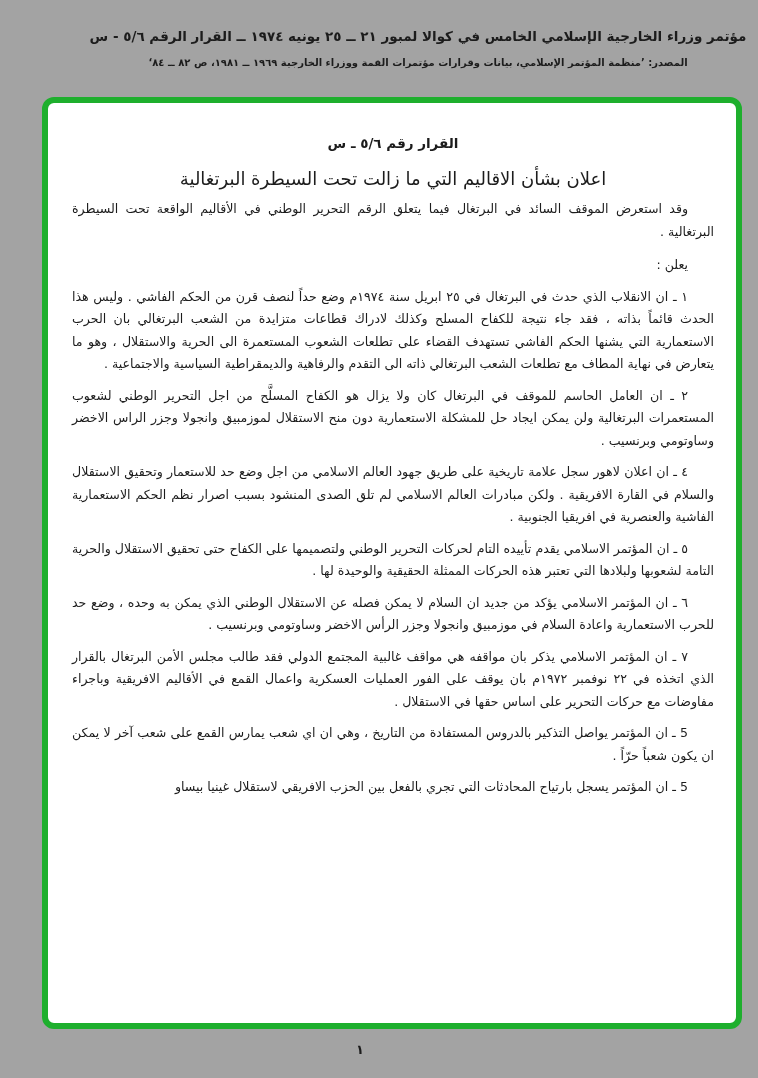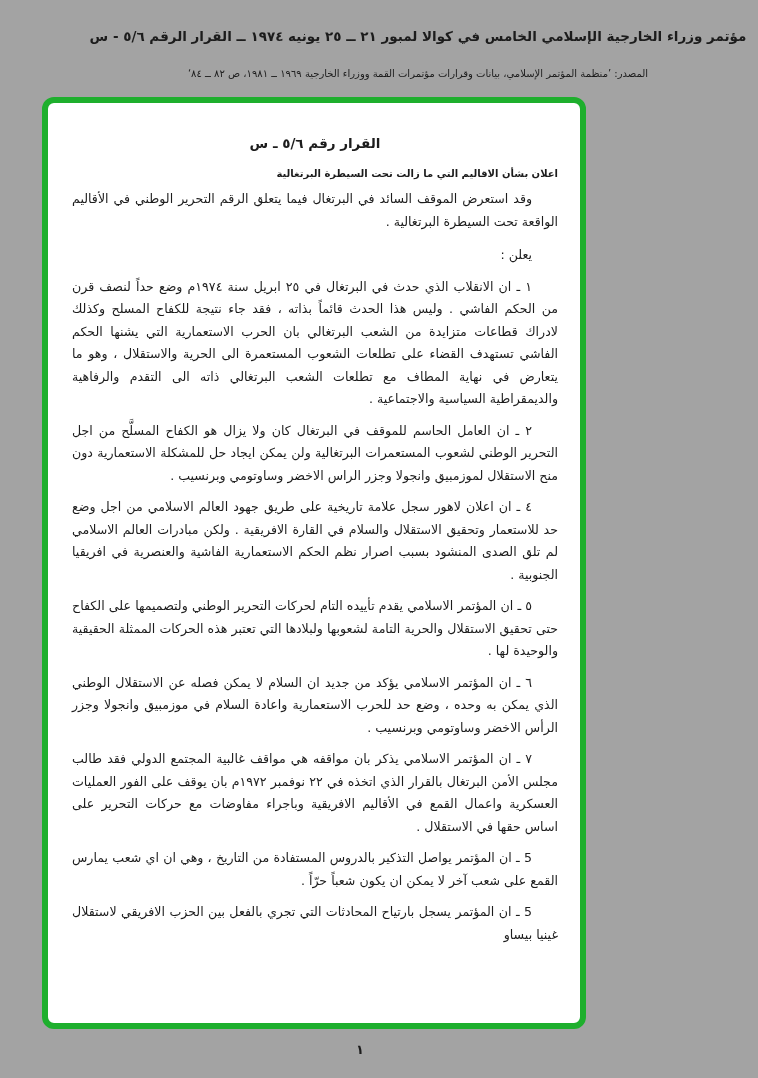--- a/index.html
+++ b/index.html
@@ -27,48 +27,48 @@
     direction: rtl;
   }
   .src-header .line1 {
     font-size: 13.5px;
     font-weight: bold;
     letter-spacing: 0.2px;
     white-space: nowrap;
   }
   .src-header .line2 {
     font-size: 10px;
-    font-weight: normal;
-    margin-top: 24px;
+    font-weight: bold;
+    margin-top: 13px;
     white-space: nowrap;
   }
   .doc-frame {
     position: absolute;
     left: 42px;
     top: 97px;
-    width: 544px;
+    width: 700px;
     height: 932px;
     box-sizing: border-box;
     border: 6px solid #1eaf2d;
     border-radius: 12px;
     background: #ffffff;
     padding: 26px 22px 0 24px;
     direction: rtl;
     overflow: hidden;
   }
   .res-no {
     text-align: center;
     font-weight: bold;
     font-size: 13.5px;
     margin: 6px 0 0 0;
   }
   .doc-title {
-    text-align: right;
-    font-weight: bold;
-    font-size: 10px;
+    text-align: center;
+    font-weight: normal;
+    font-size: 18px;
     margin: 17px 0 6px 0;
   }
   .doc-frame p.body-par {
     font-size: 12.6px;
     line-height: 22.5px;
     text-align: justify;
     margin: 9px 0;
     text-indent: 26px;
   }
   .doc-frame p.declare {

